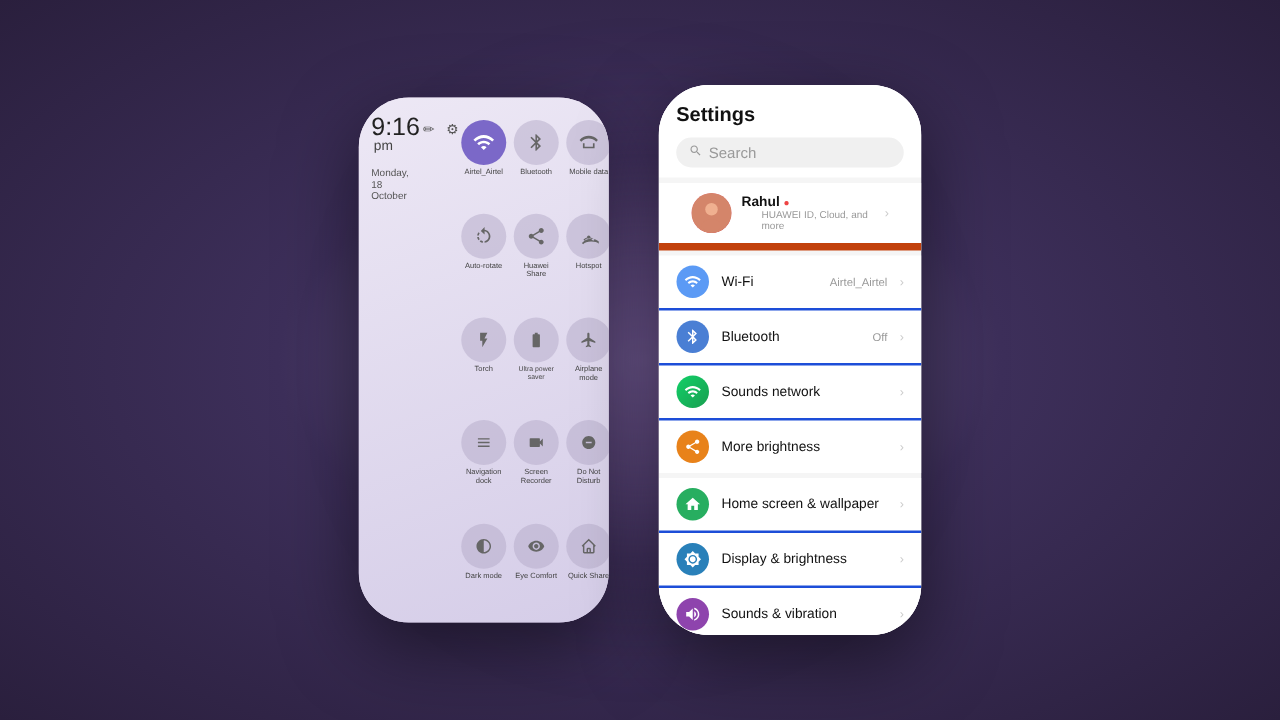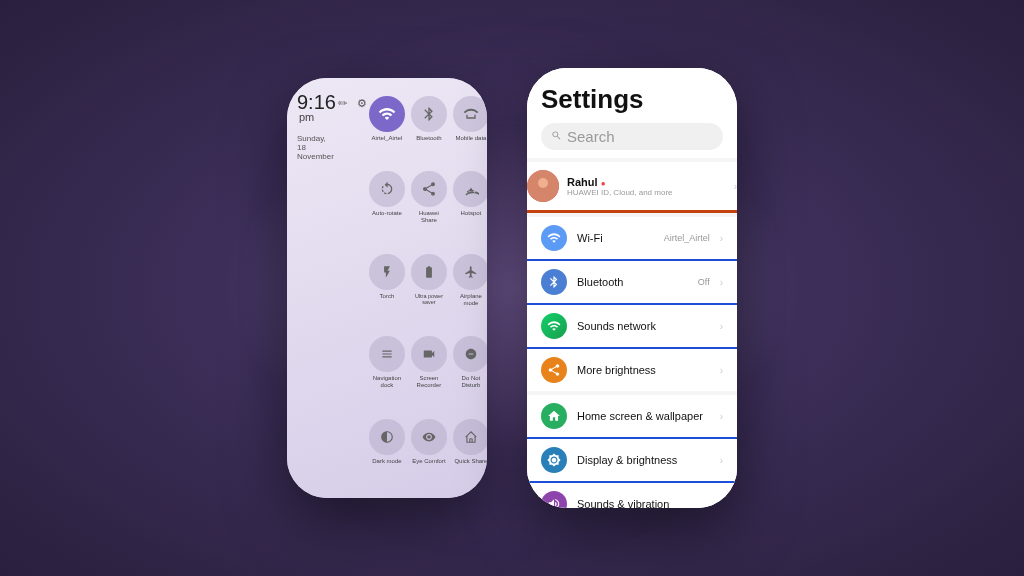--- a/index.html
+++ b/index.html
@@ -200,59 +200,59 @@
       height: 100%;
       overflow: hidden;
     }
 
     .settings-header {
       background: white;
       padding: 16px 14px 8px;
     }
 
     .settings-title {
-      font-size: 26px;
+      font-size: 16px;
       font-weight: 600;
       color: #111;
       margin-bottom: 8px;
     }
 
     .search-bar {
       background: #f0f0f0;
       border-radius: 20px;
       padding: 5px 10px;
       display: flex;
       align-items: center;
       gap: 5px;
     }
 
     .search-icon-svg {
       color: #999;
       font-size: 11px;
     }
 
     .search-text {
-      font-size: 15px;
+      font-size: 12px;
       color: #999;
     }
 
     .settings-list {
       flex: 1;
       overflow-y: auto;
       padding: 4px 0;
     }
 
     
     .profile-row {
       background: white;
-      padding: 8px 0;
+      padding: 8px 26px;
       display: flex;
       align-items: center;
       gap: 8px;
-      border-bottom: 3px solid #c2410c;
+      border-bottom: 6px solid #c2410c;
       margin-bottom: 4px;
     }
 
     .avatar-circle {
       width: 32px;
       height: 32px;
       border-radius: 50%;
       background: linear-gradient(135deg, #e88, #c44);
       display: flex;
       align-items: center;
@@ -275,20 +275,21 @@
     }
 
     .profile-dot {
       color: #e44;
       font-size: 8px;
     }
 
     .profile-sub {
       font-size: 8px;
       color: #999;
+      margin-left: 16px;
     }
 
     .chevron {
       color: #ccc;
       font-size: 10px;
     }
 
     
     .settings-section {
       background: white;
@@ -353,21 +354,21 @@
 
 <div class="phone phone-left">
   <div class="phone-screen-left">
 
     <div class="status-bar">
       <div class="time-block">
         <div class="time">
           <span>9:16</span>
           <span class="time-pm">pm</span>
         </div>
-        <div class="date">Sunday, 18 November</div>
+        <div class="date">Monday, 18 October</div>
       </div>
       <div class="status-icons">
         <span class="status-icon">✏</span>
         <span class="status-icon">⚙</span>
       </div>
     </div>
 
     <div class="toggle-grid">
 
       <div class="toggle-item">

